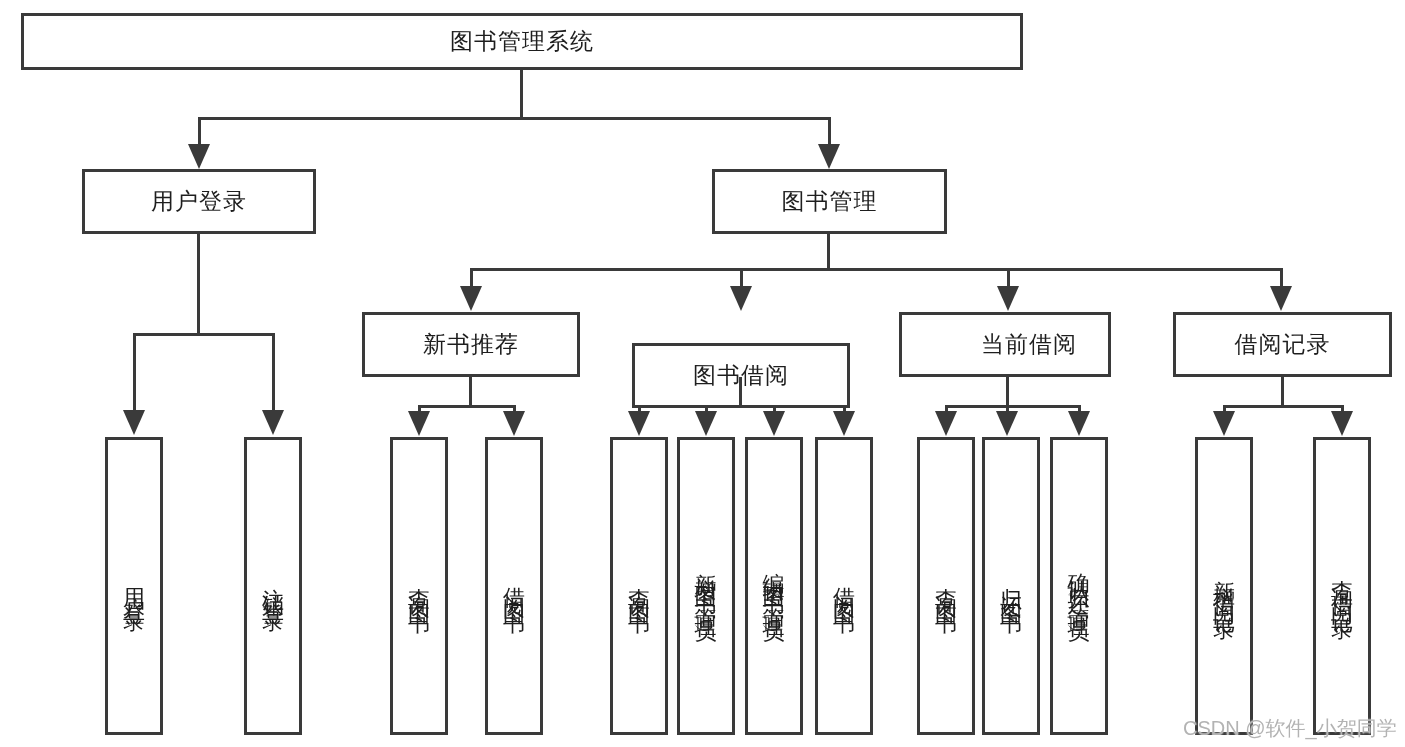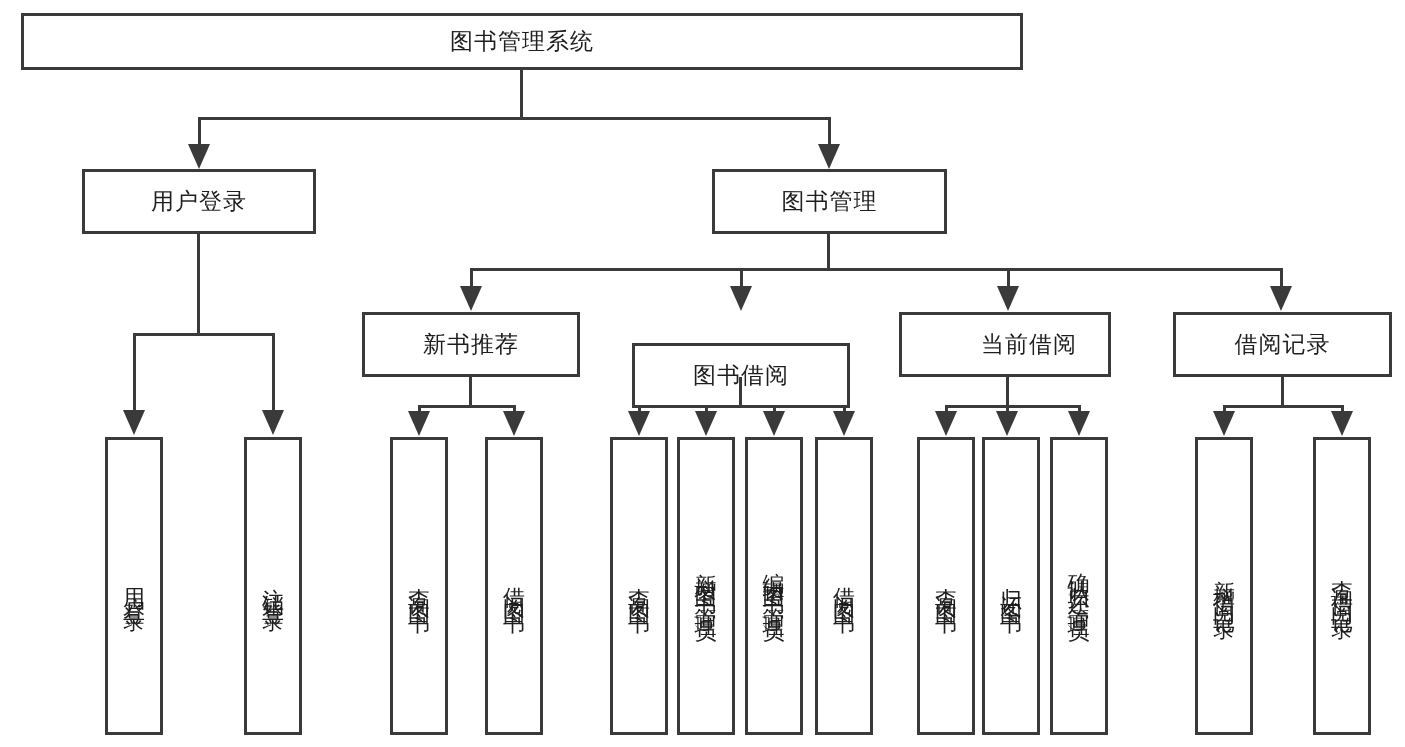--- a/index.html
+++ b/index.html
@@ -201,14 +201,15 @@
 
   <div>
     <div class="vline" style="left:1281px;top:377px;height:31px;"></div>
     <div class="hline" style="left:1223px;top:405px;width:121px;"></div>
     <div class="vline" style="left:1223px;top:405px;height:7px;"></div>
     <div class="ahead" style="left:1213px;top:411px;"></div>
     <div class="vline" style="left:1341px;top:405px;height:7px;"></div>
     <div class="ahead" style="left:1331px;top:411px;"></div>
   </div>
 
+  <div class="watermark">CSDN @软件_小贺同学</div>
 
 </div>
 
 </body></html>

